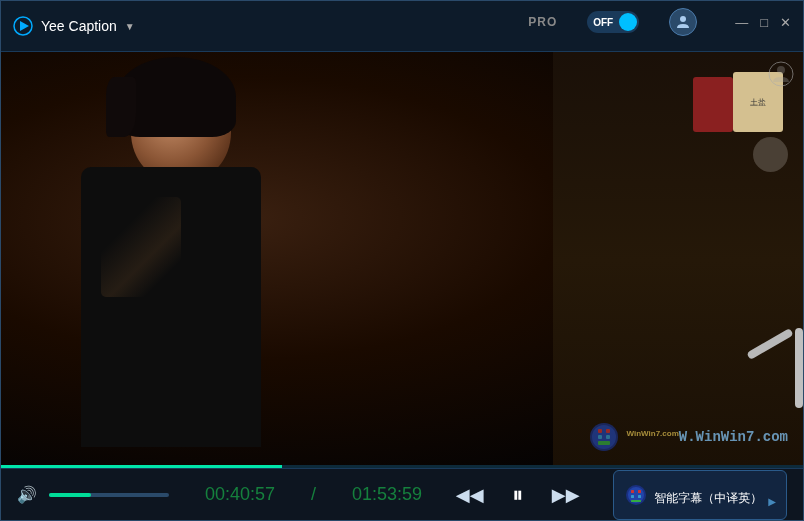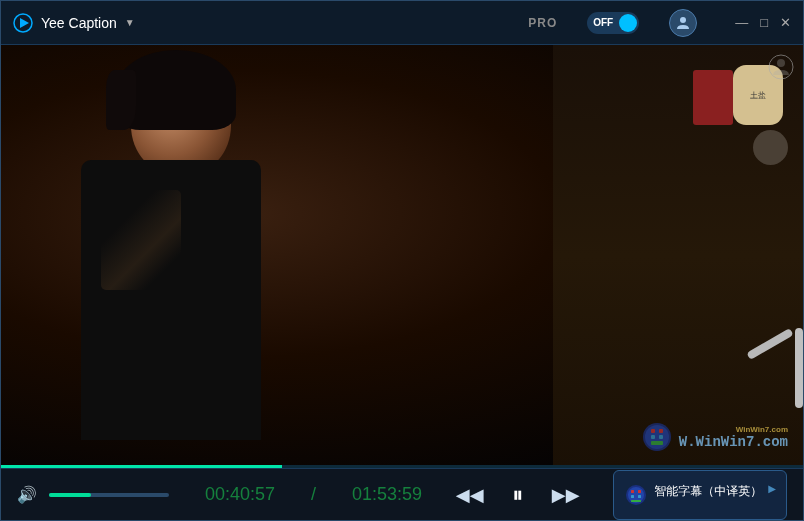--- a/index.html
+++ b/index.html
@@ -17,24 +17,24 @@
       width: 804px;
       height: 521px;
       background: #0d1b2a;
       border: 1px solid #2a4a6a;
       display: flex;
       flex-direction: column;
     }
 
     
     .title-bar {
-      height: 44px;
+      height: 51px;
       background: #0d1b2a;
       display: flex;
-      align-items: center;
+      align-items: flex-end;
       padding: 15px 12px;
       border-bottom: 1px solid #1a3a5a;
       flex-shrink: 0;
     }
 
     .title-bar-left {
       display: flex;
       align-items: center;
       gap: 8px;
     }
@@ -248,21 +248,21 @@
       border-radius: 3px;
     }
 
     .shelf-item2 {
       position: absolute;
       right: 10px;
       top: 0;
       width: 50px;
       height: 60px;
       background: #d4c090;
-      border-radius: 13px;
+      border-radius: 3px;
       display: flex;
       align-items: center;
       justify-content: center;
       font-size: 8px;
       color: #333;
     }
 
     .shelf-item3 {
       position: absolute;
       right: 5px;
@@ -315,22 +315,22 @@
       opacity: 0.7;
     }
 
     .watermark-logo {
       width: 32px;
       height: 32px;
     }
 
     .watermark-text {
       display: flex;
-      flex-direction: column;
-      align-items: flex-end;
+      flex-direction: row;
+      align-items: flex-start;
     }
 
     .wm-line1 {
       color: #e0c050;
       font-size: 8px;
       font-weight: bold;
     }
 
     .wm-line2 {
       color: #88ccff;
@@ -428,21 +428,21 @@
       font-size: 22px;
       cursor: pointer;
     }
 
     .caption-box {
       background: rgba(20,40,70,0.85);
       border: 1px solid #2a5a8a;
       border-radius: 6px;
       padding: 12px 10px;
       display: flex;
-      align-items: flex-start;
+      align-items: flex-end;
       gap: 6px;
     }
 
     .caption-icon {
       width: 24px;
       height: 24px;
     }
 
     .caption-text {
       color: #ffffff;

